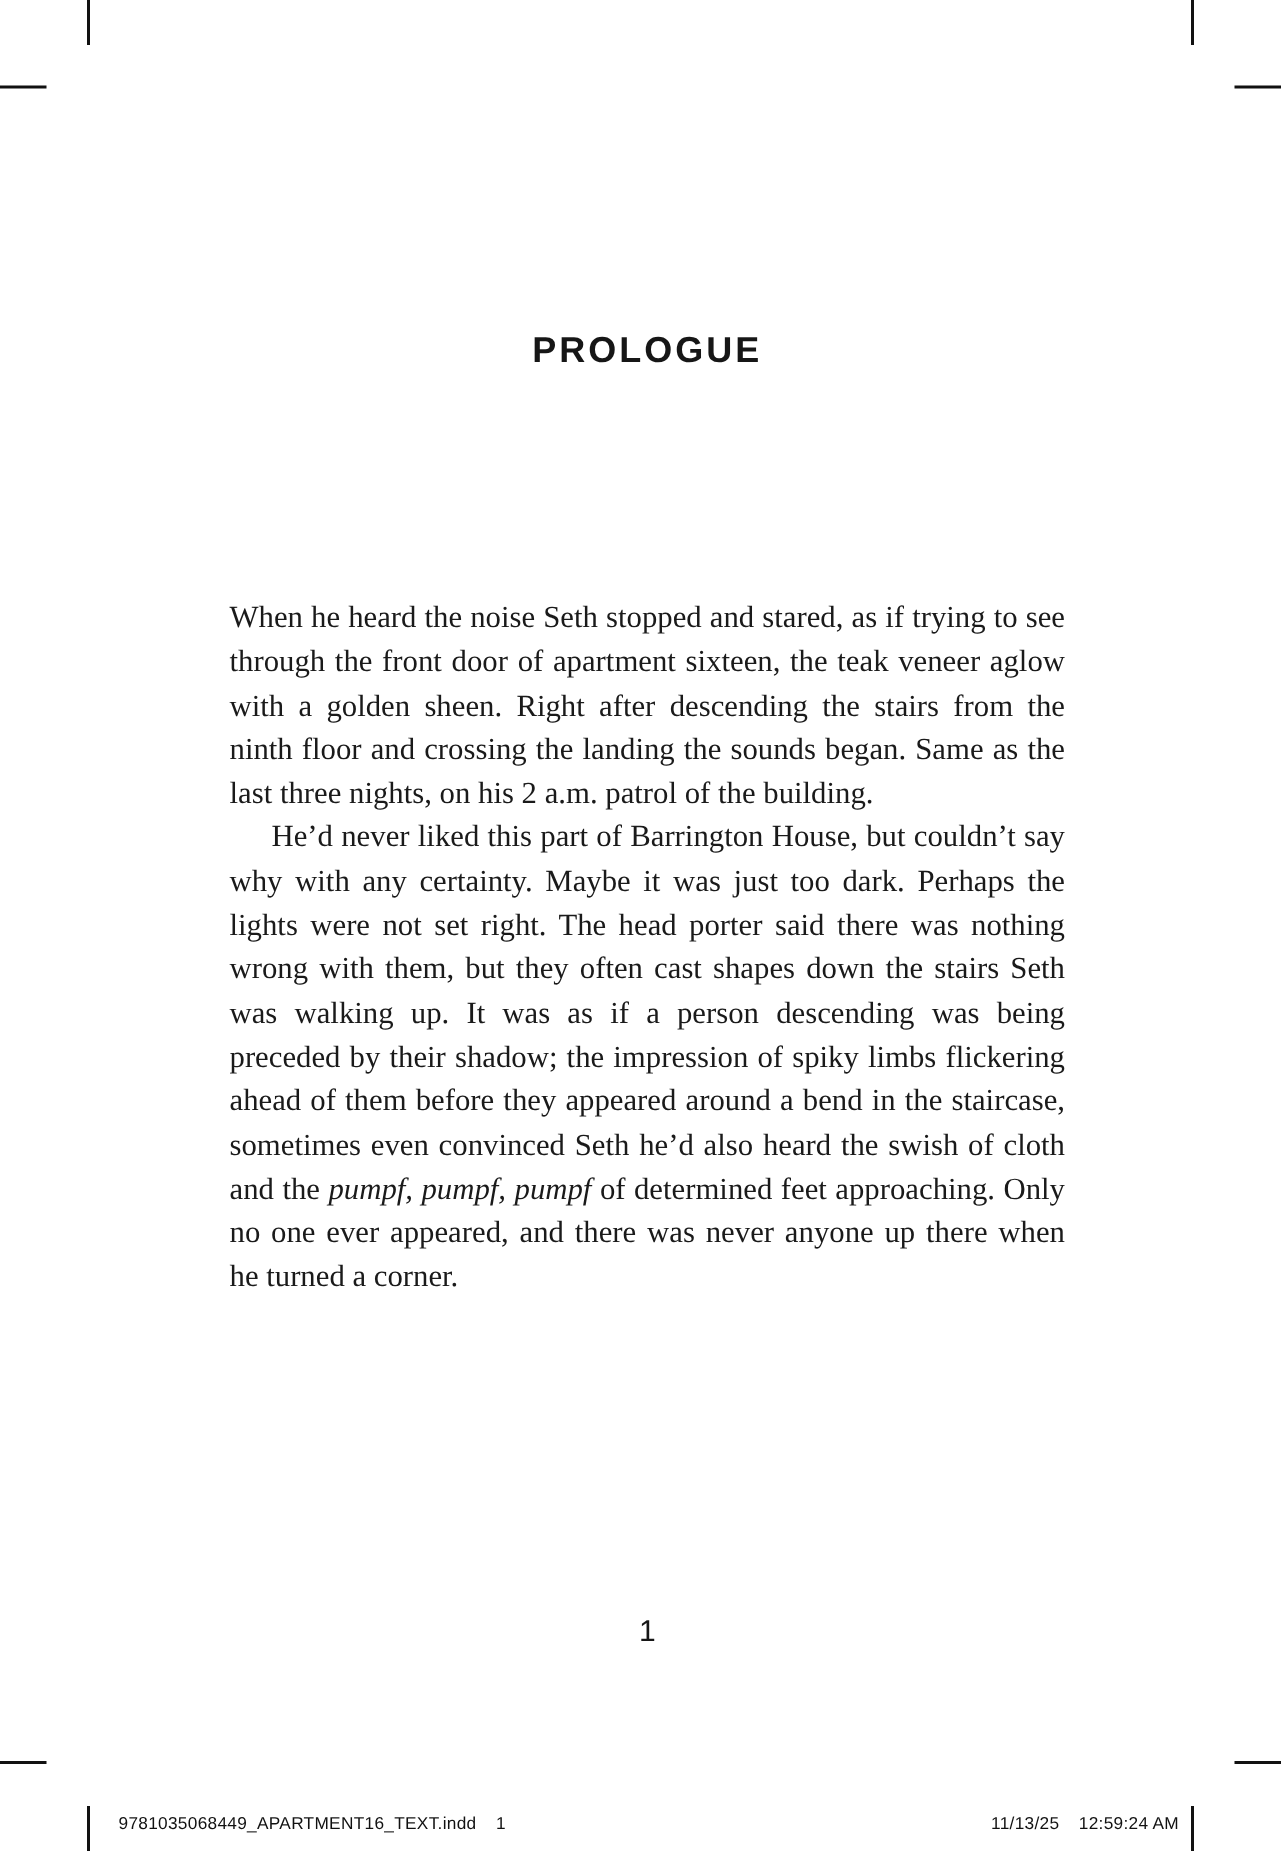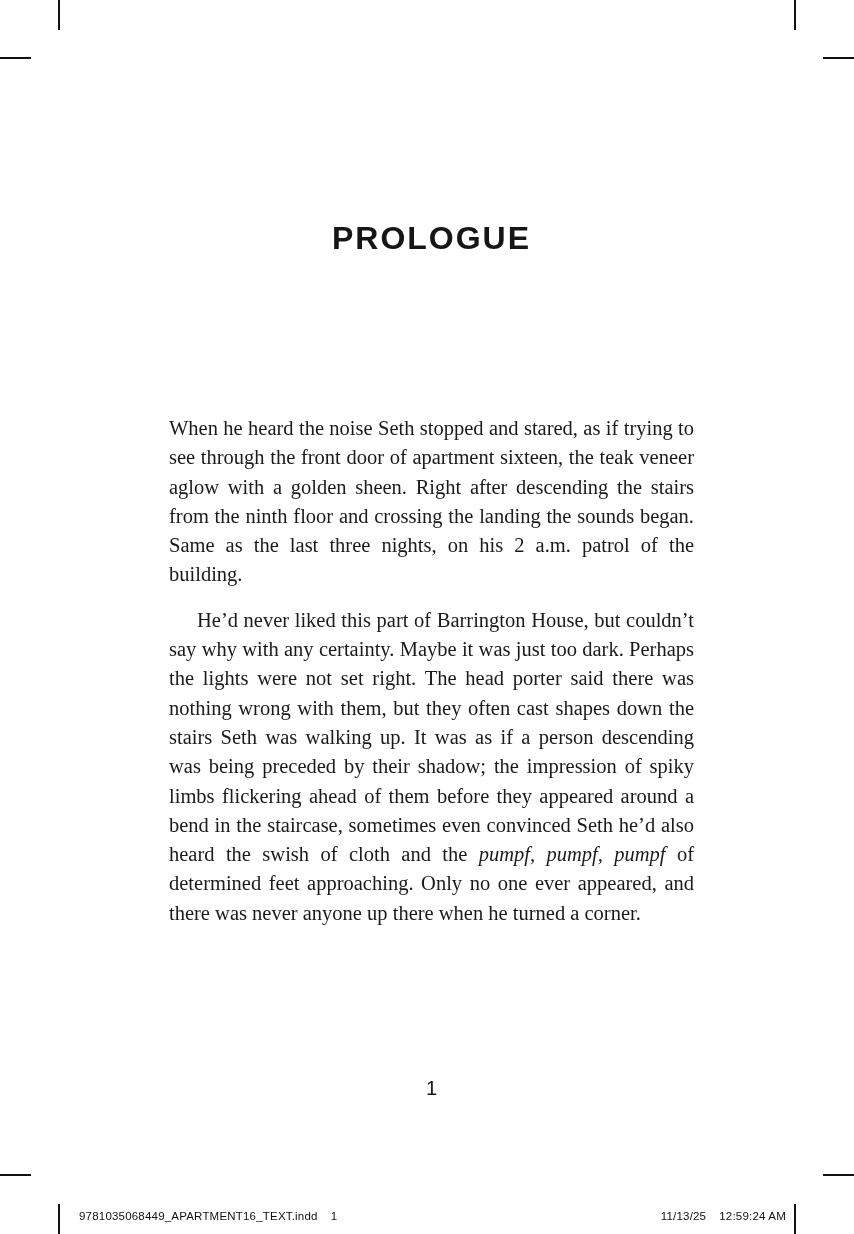--- a/index.html
+++ b/index.html
@@ -34,39 +34,39 @@
 
   
   .chapter-title {
     position: absolute;
     left: 153px;
     top: 220px;
     width: 557px;
     text-align: center;
     font-family: "Liberation Sans", sans-serif;
     font-weight: bold;
-    font-size: 32px;
+    font-size: 24px;
     letter-spacing: 2px;
     color: #161616;
   }
 
   
   .body-text {
     position: absolute;
     left: 153px;
     top: 398px;
     width: 557px;
     font-family: "Liberation Serif", serif;
     font-size: 20.5px;
     line-height: 29.3px;
     text-align: justify;
     color: #1a1a1a;
   }
   .body-text p {
-    margin: 16px;
+    margin: 0;
     text-indent: 28px;
   }
   .body-text p.first {
     text-indent: 0;
   }
   .body-text em {
     font-style: italic;
   }
 
   

